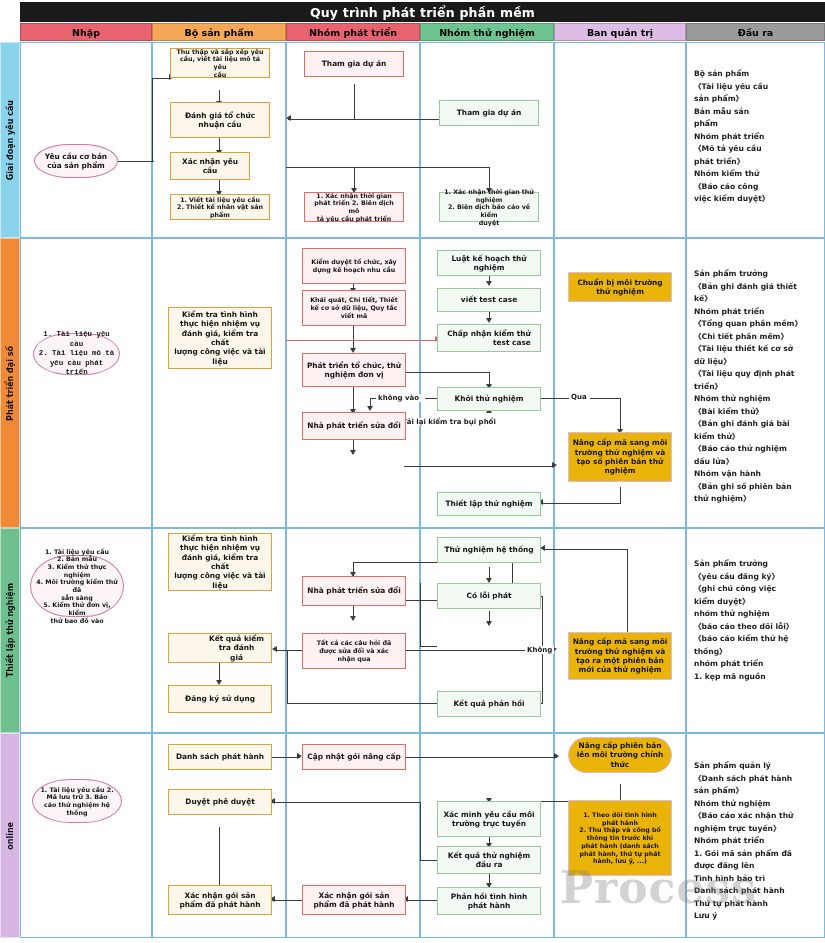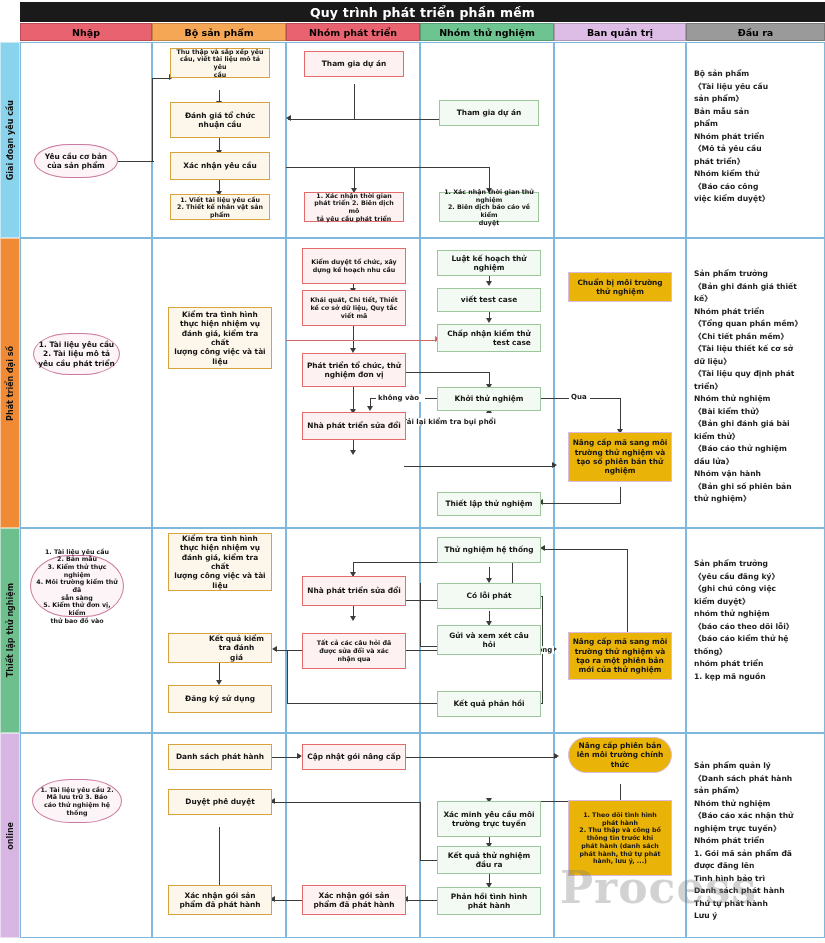--- a/index.html
+++ b/index.html
@@ -167,21 +167,21 @@
   <div class="ln lv" style="left:489px;top:167px;height:24px;"></div>
   <div class="arw arw-d" style="left:486px;top:188px;"></div>
 
   <div class="node n-oval" style="left: 34px; top: 144px; width: 84px; height: 34px; white-space: pre-line;">Yêu cầu cơ bản
 của sản phẩm</div>
   <div class="node n-orange n-small" style="left: 170px; top: 48px; width: 100px; height: 30px; white-space: pre-line;">Thu thập và sắp xếp yêu
 cầu, viết tài liệu mô tả yêu
 cầu</div>
   <div class="node n-orange" style="left: 170px; top: 102px; width: 100px; height: 36px; white-space: pre-line;">Đánh giá tổ chức
 nhuận cầu</div>
-  <div class="node n-orange" style="left: 170px; top: 152px; width: 100px; height: 28px; white-space: pre-line;">Xác nhận yêu cầu</div>
+  <div class="node n-orange" style="left: 170px; top: 152px; width: 80px; height: 28px; white-space: pre-line;">Xác nhận yêu cầu</div>
   <div class="node n-orange n-small" style="left: 170px; top: 194px; width: 100px; height: 26px; white-space: pre-line;">1. Viết tài liệu yêu cầu
 2. Thiết kế nhân vật sản phẩm</div>
   <div class="node n-red" style="left: 304px; top: 51px; width: 100px; height: 26px; white-space: pre-line;">Tham gia dự án</div>
   <div class="node n-red n-small" style="left: 304px; top: 192px; width: 100px; height: 30px; white-space: pre-line;">1. Xác nhận thời gian
 phát triển 2. Biên dịch mô
 tả yêu cầu phát triển</div>
   <div class="node n-green" style="left: 439px; top: 100px; width: 100px; height: 26px; white-space: pre-line;">Tham gia dự án</div>
   <div class="node n-green n-small" style="left: 439px; top: 192px; width: 100px; height: 30px; white-space: pre-line;">1. Xác nhận thời gian thử
 nghiệm
 2. Biên dịch báo cáo về kiểm
@@ -233,21 +233,21 @@
   <div class="arw arw-d" style="left:617px;top:429px;"></div>
   <div class="edge-label" style="left:569px;top:393px;">Qua</div>
 
   <div class="ln lh" style="left:404px;top:466px;width:151px;"></div>
   <div class="arw arw-r" style="left:552px;top:462px;"></div>
 
   <div class="ln lv" style="left:620px;top:487px;height:17px;"></div>
   <div class="ln lh" style="left:542px;top:503px;width:79px;"></div>
   <div class="arw arw-l" style="left:538px;top:499px;"></div>
 
-  <div class="node n-oval" style="left: 33px; top: 333px; width: 87px; height: 42px; white-space: pre-line;">1. Tài liệu yêu cầu
+  <div class="node n-oval" style="left: 33px; top: 333px; width: 87px; height: 42px; white-space: pre-line; font-family: Liberation Mono, monospace;">1. Tài liệu yêu cầu
 2. Tài liệu mô tả
 yêu cầu phát triển</div>
   <div class="node n-orange" style="left: 168px; top: 307px; width: 104px; height: 62px; white-space: pre-line;">Kiểm tra tình hình
 thực hiện nhiệm vụ
 đánh giá, kiểm tra chất
 lượng công việc và tài
 liệu</div>
   <div class="node n-red n-small" style="left: 302px; top: 248px; width: 104px; height: 36px; white-space: pre-line;">Kiểm duyệt tổ chức, xây
 dựng kế hoạch nhu cầu</div>
   <div class="node n-red n-small" style="left: 302px; top: 290px; width: 104px; height: 36px; white-space: pre-line;">Khái quát, Chi tiết, Thiết
@@ -342,22 +342,20 @@
 liệu</div>
   <div class="node n-orange" style="left: 168px; top: 633px; width: 104px; height: 30px; white-space: pre-line; padding-left: 36px;">Kết quả kiểm tra đánh
 giá</div>
   <div class="node n-orange" style="left: 168px; top: 685px; width: 104px; height: 28px; white-space: pre-line;">Đăng ký sử dụng</div>
   <div class="node n-red" style="left: 302px; top: 576px; width: 104px; height: 30px; white-space: pre-line;">Nhà phát triển sửa đổi</div>
   <div class="node n-red n-small" style="left: 302px; top: 633px; width: 104px; height: 36px; white-space: pre-line;">Tất cả các câu hỏi đã
 được sửa đổi và xác
 nhận qua</div>
   <div class="node n-green" style="left: 437px; top: 537px; width: 104px; height: 26px; white-space: pre-line;">Thử nghiệm hệ thống</div>
   <div class="node n-green" style="left: 437px; top: 583px; width: 104px; height: 26px; white-space: pre-line;">Có lỗi phát</div>
-  <div class="node n-green" style="left: 437px; top: 625px; width: 104px; height: 30px; white-space: pre-line;">Gửi và xem xét câu
-hỏi</div>
   <div class="node n-green" style="left: 437px; top: 691px; width: 104px; height: 26px; white-space: pre-line;">Kết quả phản hồi</div>
   <div class="node n-purple" style="left: 568px; top: 632px; width: 104px; height: 48px; white-space: pre-line;">Nâng cấp mã sang môi
 trường thử nghiệm và
 tạo ra một phiên bản
 mới của thử nghiệm</div>
   <div class="outblock" style="left: 694px; top: 558px; width: 128px; white-space: pre-line;">Sản phẩm trưởng
         《yêu cầu đăng ký》
         《ghi chú công việc
 kiểm duyệt》
 nhóm thử nghiệm

